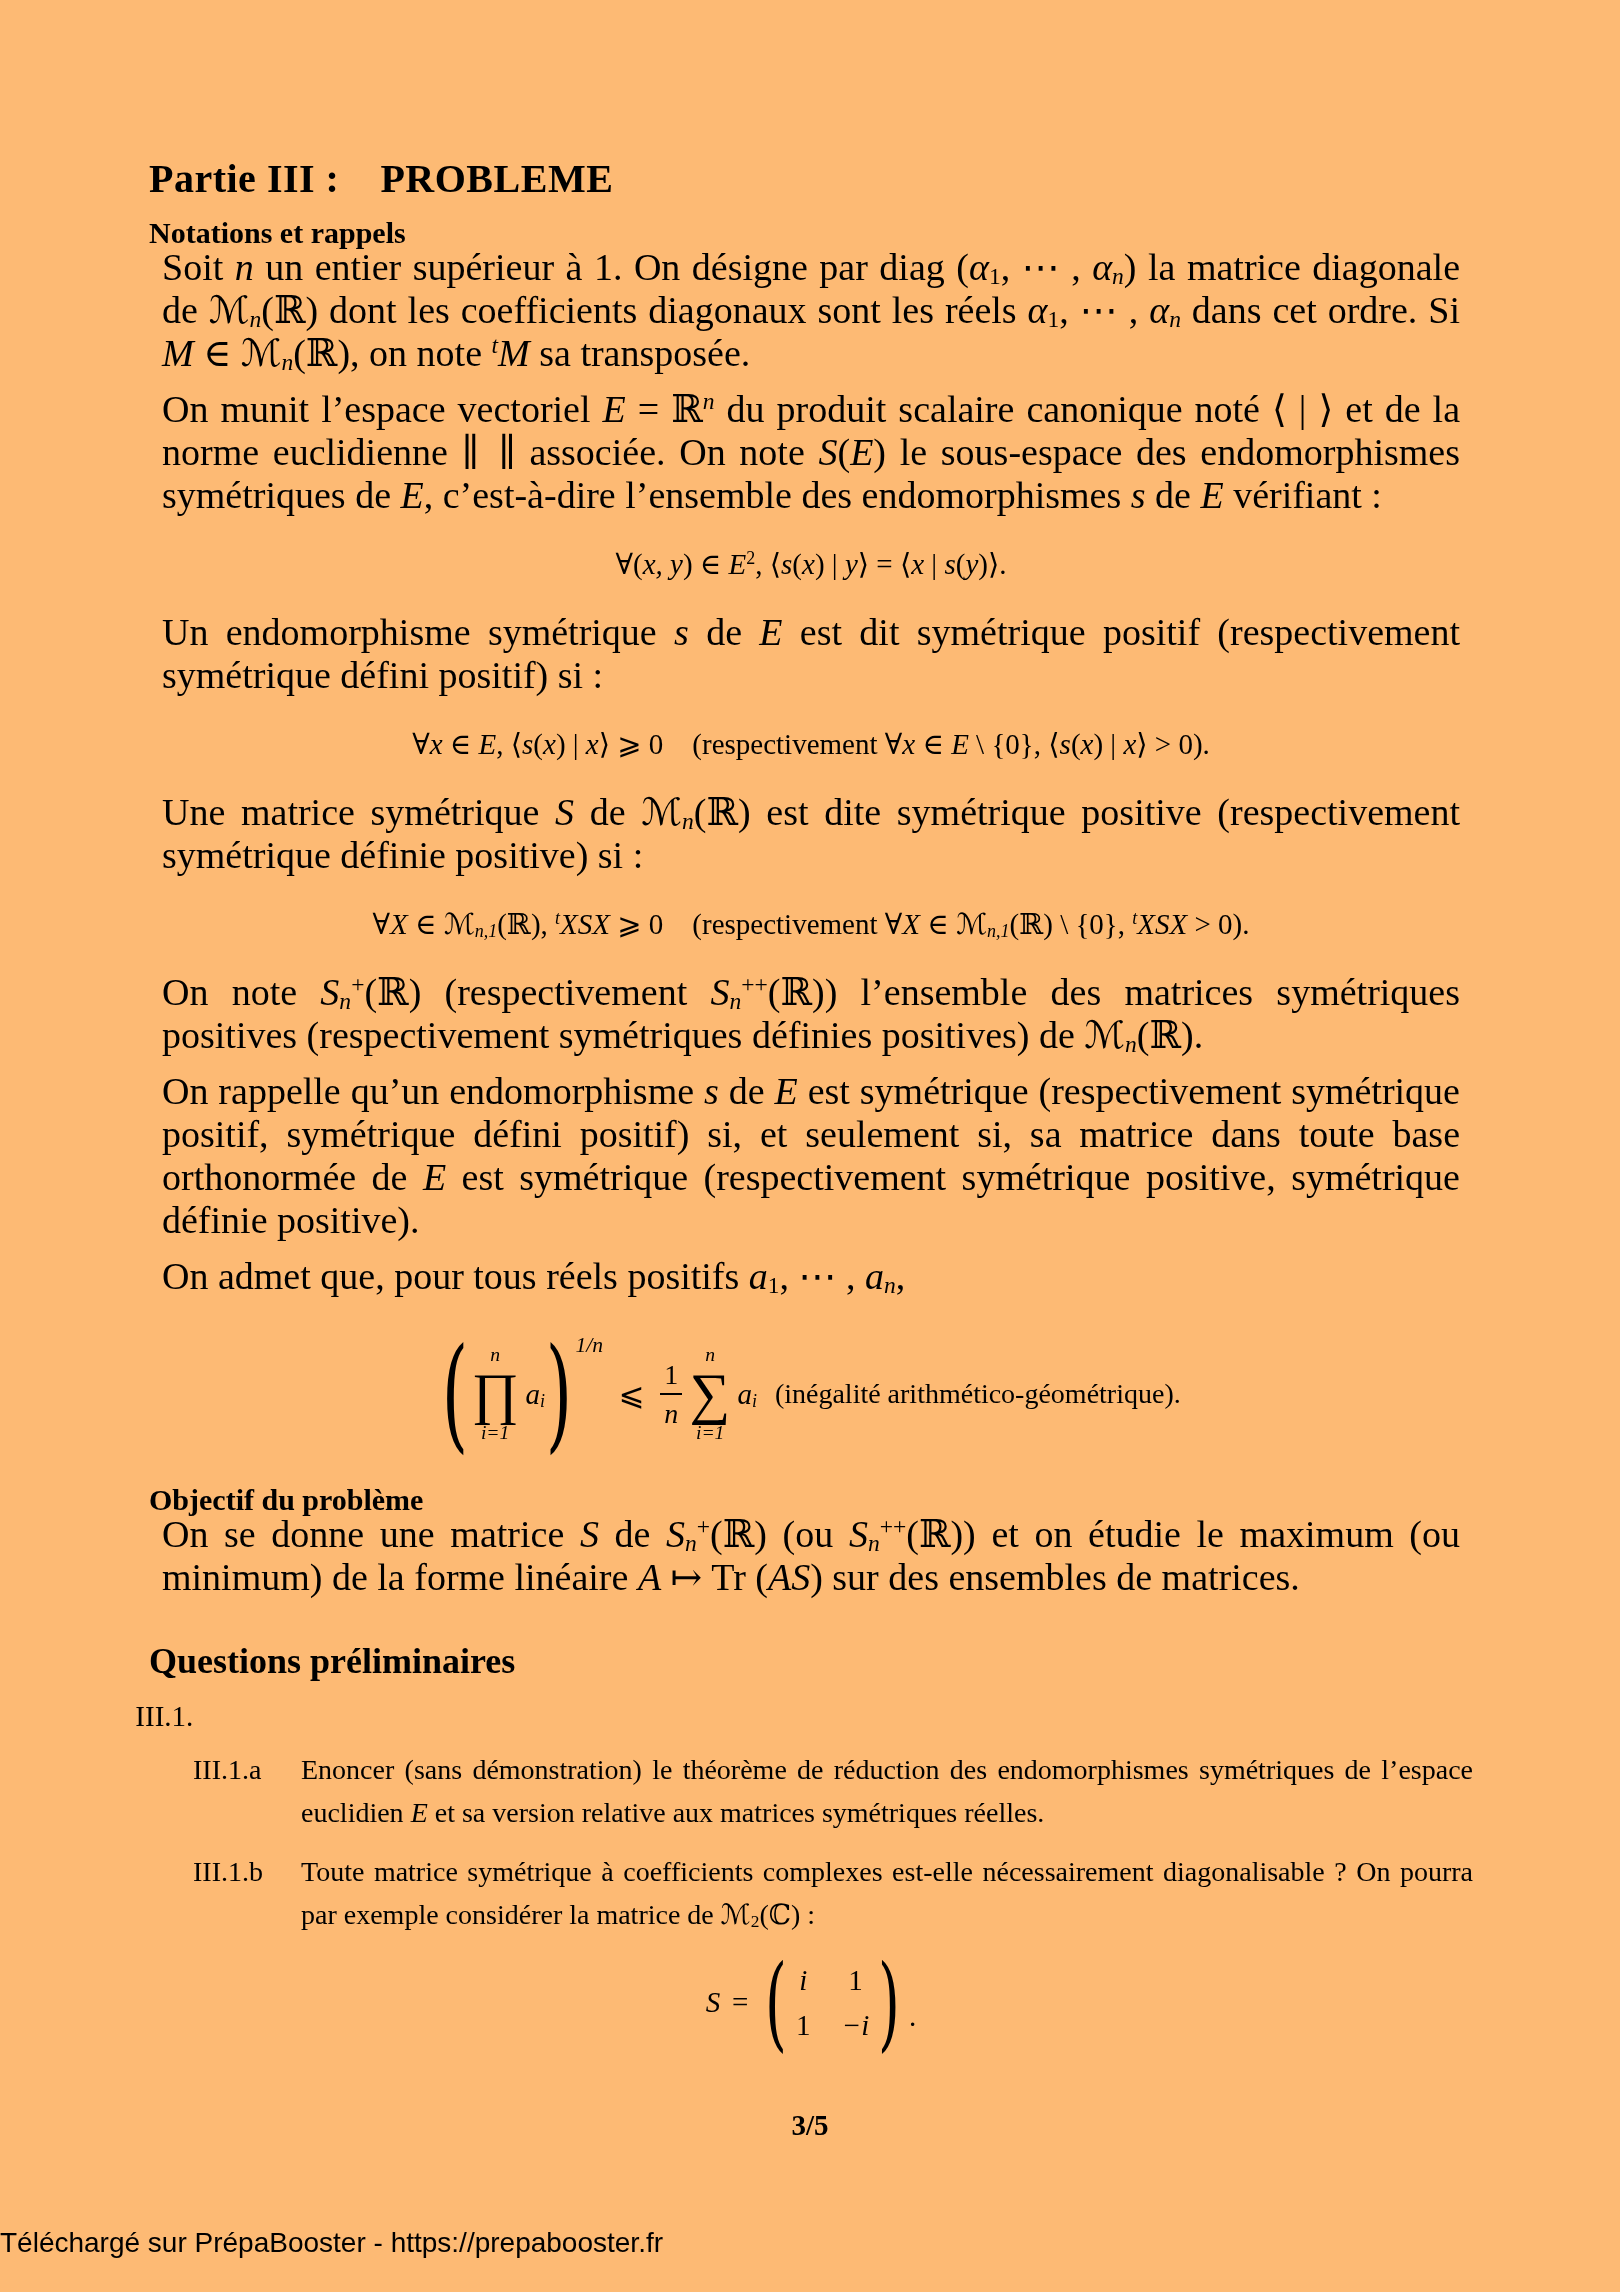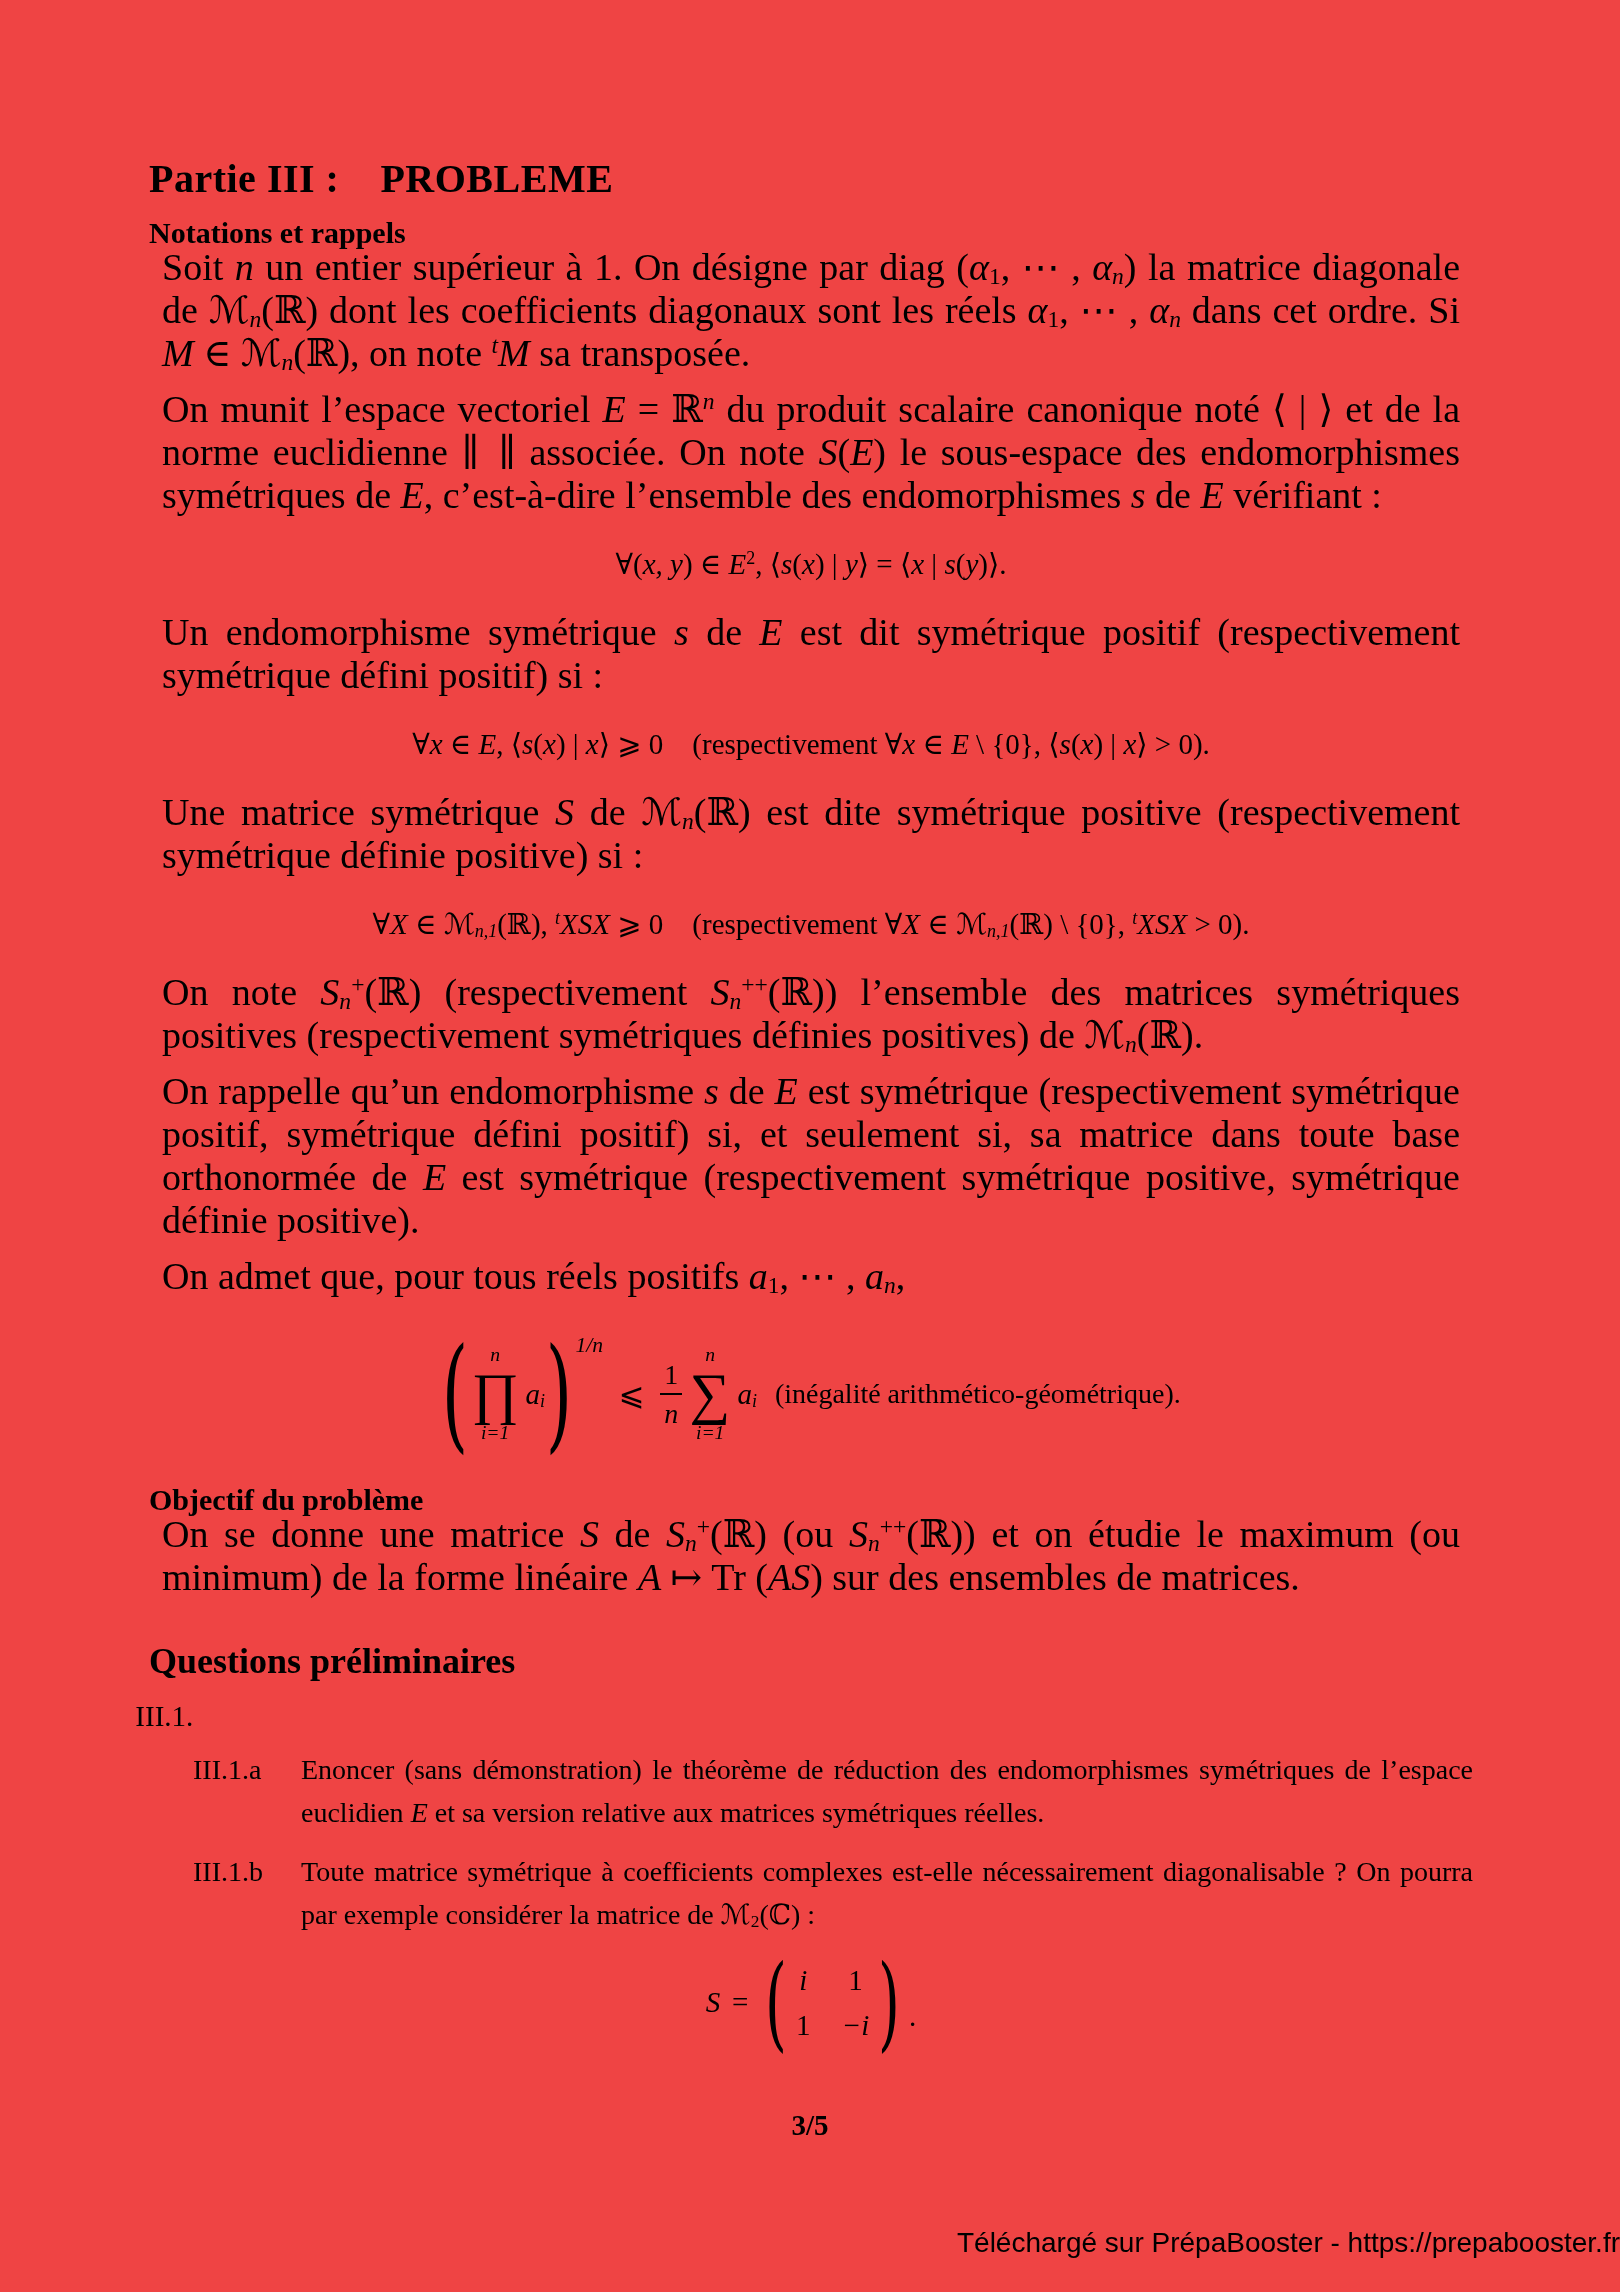--- a/index.html
+++ b/index.html
@@ -1,18 +1,18 @@
 <!DOCTYPE html>
 <html><head>
 <meta charset="utf-8">
 <style>
   html,body { margin:0; padding:0; background:#ffffff; }
   .page {
     position:relative; width:1620px; height:2293px; overflow:hidden;
-    background:#ef4444; color:#000; box-sizing:border-box;
+    background:#fdba74; color:#000; box-sizing:border-box;
     padding:155px 147px 0 149px;
     font-family:"Liberation Serif","DejaVu Serif","DejaVu Sans",serif;
   }
   h1.parttitle { font-size:40px; font-weight:bold; margin:0; letter-spacing:0.5px; }
   .ttl2 { margin-left:41px; }
   h2.sub { font-size:30px; font-weight:bold; margin:31px 0 0 0; }
   p.body { margin:13px; font-size:38px; line-height:43px; text-align:justify; }
   .first { margin-top:11.8px; }
   .sp { margin-top:35px; }
   .eq { text-align:center; font-size:29px; line-height:43px; margin:25.5px 0 25.5px 0; }
@@ -45,21 +45,21 @@
 
   
   .matrixline { display:flex; justify-content:center; align-items:center; height:118px; margin-top:7.8px; }
   .mvar { font-size:29px; }
   .meq { font-size:29px; margin:0 11.8px; }
   .mbp { font-size:102px; margin:0 -3.9px; }
   .mgrid { display:grid; grid-template-columns:auto auto; column-gap:31px; font-size:29px; line-height:45px; justify-items:center; margin:0 3.9px; }
   .mperiod { font-size:29px; position:relative; top:13.7px; margin-left:3.9px; }
 
   .pagenum { position:absolute; left:0; right:0; top:2109px; text-align:center; font-size:29px; font-weight:bold; }
-  .footer { position:absolute; left:0; right:0; top:2227px; text-align:right; font-size:28px;
+  .footer { position:absolute; left:0; right:0; top:2227px; text-align:left; font-size:28px;
             font-family:"Liberation Sans","DejaVu Sans",sans-serif; }
 </style>
 </head>
 <body>
 
 <div class="page">
 
   <h1 class="parttitle"><span>Partie III :</span><span class="ttl2">PROBLEME</span></h1>
 
   <h2 class="sub">Notations et rappels</h2>

